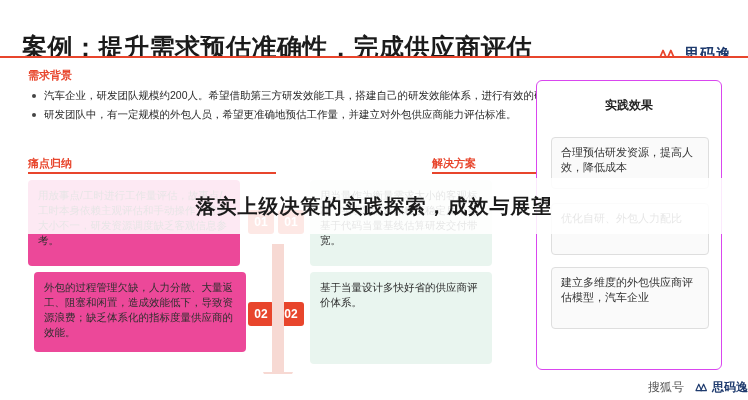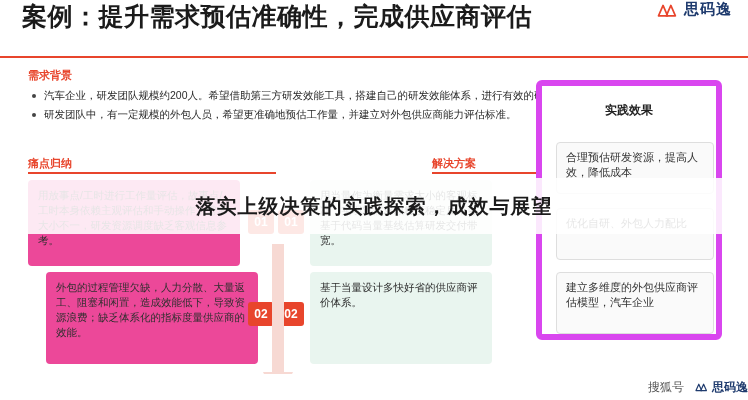--- a/index.html
+++ b/index.html
@@ -12,24 +12,24 @@
   }
   .slide {
     position: relative;
     width: 748px; height: 400px;
     background: #ffffff;
     overflow: hidden;
   }
   
   .title-bar {
     position: absolute;
-    left: 0; top: 0;
+    left: 0; top: 8px;
     width: 748px; height: 56px;
     display: flex;
-    align-items: flex-start;
+    align-items: flex-end;
     justify-content: space-between;
     padding: 0 16px 0 22px;
   }
   .title-text {
     font-size: 25px;
     font-weight: bold;
     color: #1b1b1b;
     letter-spacing: 0.5px;
     white-space: nowrap;
   }
@@ -121,21 +121,21 @@
     border-radius: 4px;
     padding: 8px 10px;
     font-size: 10.5px;
     line-height: 15px;
     color: #2f2f2f;
   }
   .card.green {
     background: #e9f5ef;
   }
   .pain-1 { left: 28px; top: 122px; width: 212px; height: 86px; }
-  .pain-2 { left: 46px; top: 214px; width: 212px; height: 92px; }
+  .pain-2 { left: 34px; top: 214px; width: 212px; height: 80px; }
   .sol-1 { left: 310px; top: 122px; width: 182px; height: 86px; }
   .sol-2 { left: 310px; top: 214px; width: 182px; height: 92px; }
   
   .badge {
     position: absolute;
     width: 26px; height: 24px;
     border-radius: 3px;
     background: #e8452c;
     color: #ffffff;
     font-size: 12px;
@@ -151,22 +151,22 @@
   
   .down-arrow {
     position: absolute;
     left: 262px; top: 186px;
     width: 32px; height: 168px;
   }
   
   .result-panel {
     position: absolute;
     left: 536px; top: 22px;
-    width: 186px; height: 260px;
-    border: 6px solid #d946ef;
+    width: 186px; height: 290px;
+    border: 1px solid #d946ef;
     border-radius: 6px;
     background: #ffffff;
   }
   .result-title {
     position: absolute;
     left: 0; top: 16px;
     width: 100%;
     text-align: center;
     font-size: 12px;
     font-weight: bold;

